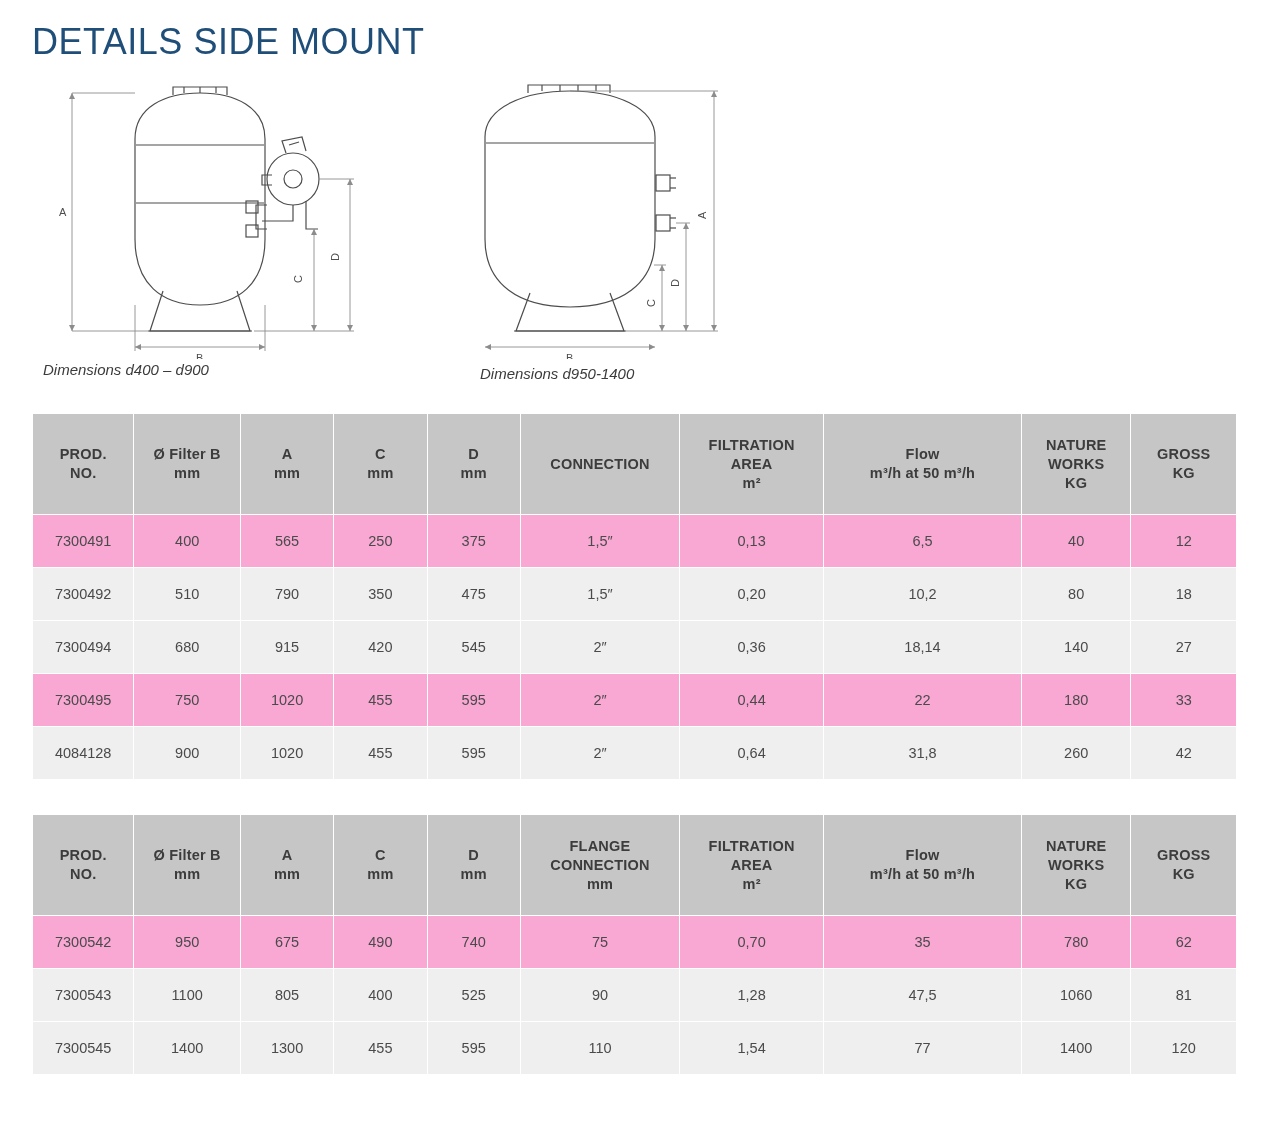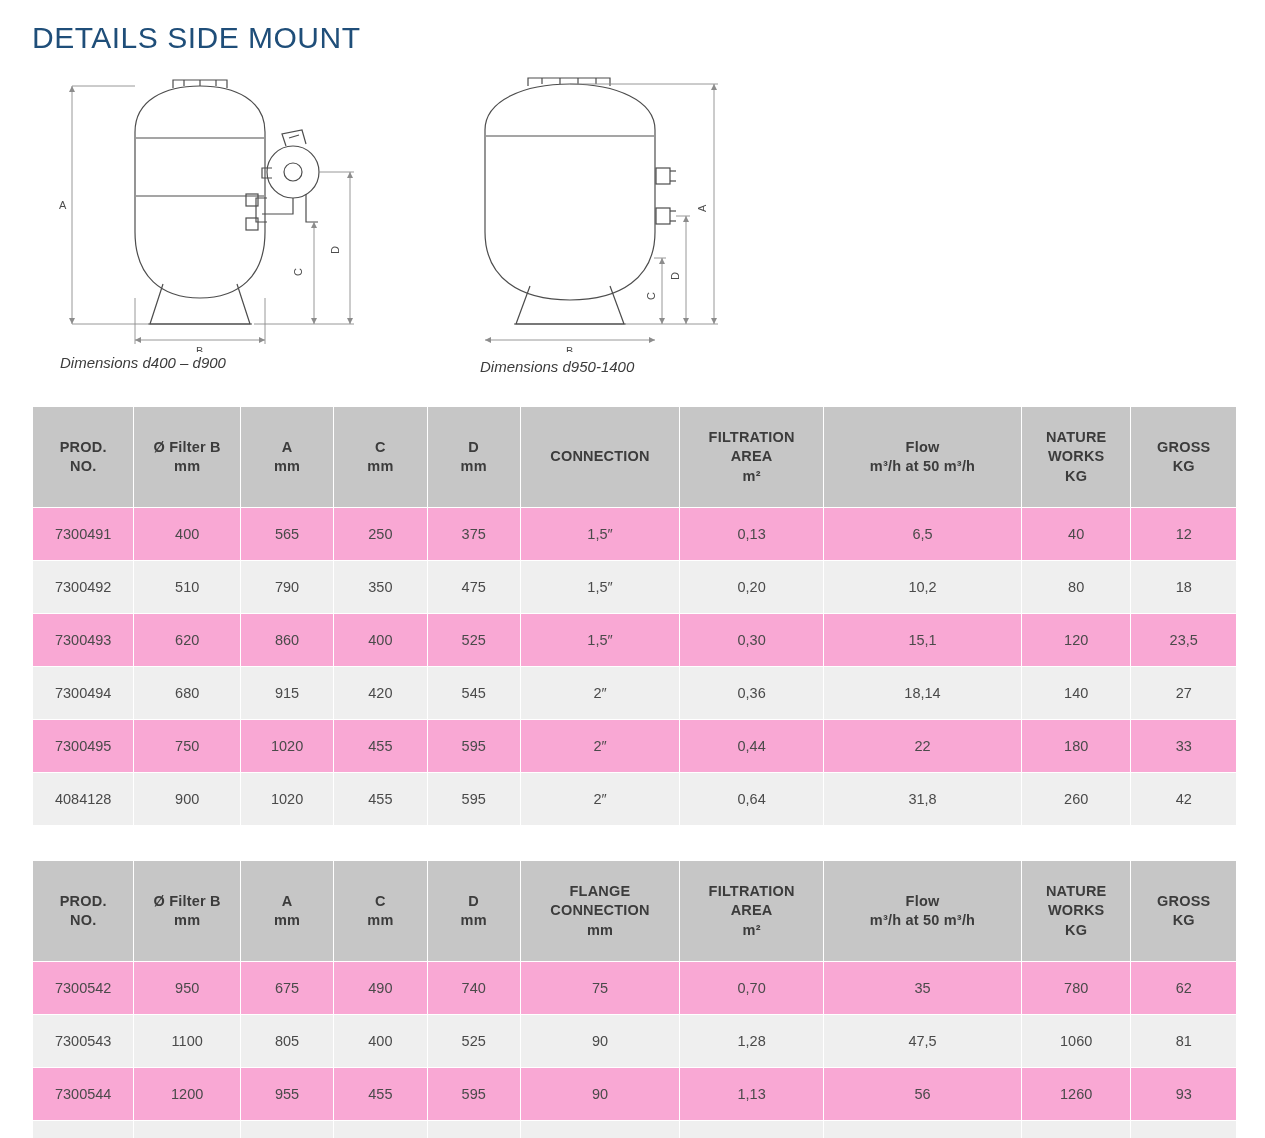--- a/index.html
+++ b/index.html
@@ -16,21 +16,21 @@
     overflow: hidden;
   }
   .page {
     position: relative;
     width: 1265px;
     height: 1138px;
     box-sizing: border-box;
     padding: 0 30px;
   }
   .page-title {
-    font-size: 30px;
+    font-size: 36px;
     font-weight: 400;
     color: #1f4e79;
     letter-spacing: 0.5px;
     margin: 20px 0 0 2px;
     line-height: 1.2;
   }
 
   
   .diagrams {
     position: relative;
@@ -47,21 +47,21 @@
   .caption {
     font-style: italic;
     font-size: 15px;
     color: #3b3b3b;
   }
   .caption-row {
     position: relative;
     height: 24px;
     margin-top: -8px;
   }
-  .caption.c1 { position: absolute; left: 30px; top: 0; }
+  .caption.c1 { position: absolute; left: 13px; top: 0; }
   .caption.c2 { position: absolute; left: 450px; top: 4px; }
 
   
   table {
     border-collapse: collapse;
     width: 1205px;
     margin-left: 2px;
     table-layout: fixed;
   }
   table.t1 { margin-top: 28px; }
@@ -318,32 +318,20 @@
         <td>510</td>
         <td>790</td>
         <td>350</td>
         <td>475</td>
         <td>1,5″</td>
         <td>0,20</td>
         <td>10,2</td>
         <td>80</td>
         <td>18</td>
       </tr>
-      <tr class="odd">
-        <td>7300493</td>
-        <td>620</td>
-        <td>860</td>
-        <td>400</td>
-        <td>525</td>
-        <td>1,5″</td>
-        <td>0,30</td>
-        <td>15,1</td>
-        <td>120</td>
-        <td>23,5</td>
-      </tr>
       <tr class="even">
         <td>7300494</td>
         <td>680</td>
         <td>915</td>
         <td>420</td>
         <td>545</td>
         <td>2″</td>
         <td>0,36</td>
         <td>18,14</td>
         <td>140</td>
@@ -454,32 +442,20 @@
         <td>1100</td>
         <td>805</td>
         <td>400</td>
         <td>525</td>
         <td>90</td>
         <td>1,28</td>
         <td>47,5</td>
         <td>1060</td>
         <td>81</td>
       </tr>
-      <tr class="odd">
-        <td>7300544</td>
-        <td>1200</td>
-        <td>955</td>
-        <td>455</td>
-        <td>595</td>
-        <td>90</td>
-        <td>1,13</td>
-        <td>56</td>
-        <td>1260</td>
-        <td>93</td>
-      </tr>
       <tr class="even">
         <td>7300545</td>
         <td>1400</td>
         <td>1300</td>
         <td>455</td>
         <td>595</td>
         <td>110</td>
         <td>1,54</td>
         <td>77</td>
         <td>1400</td>

